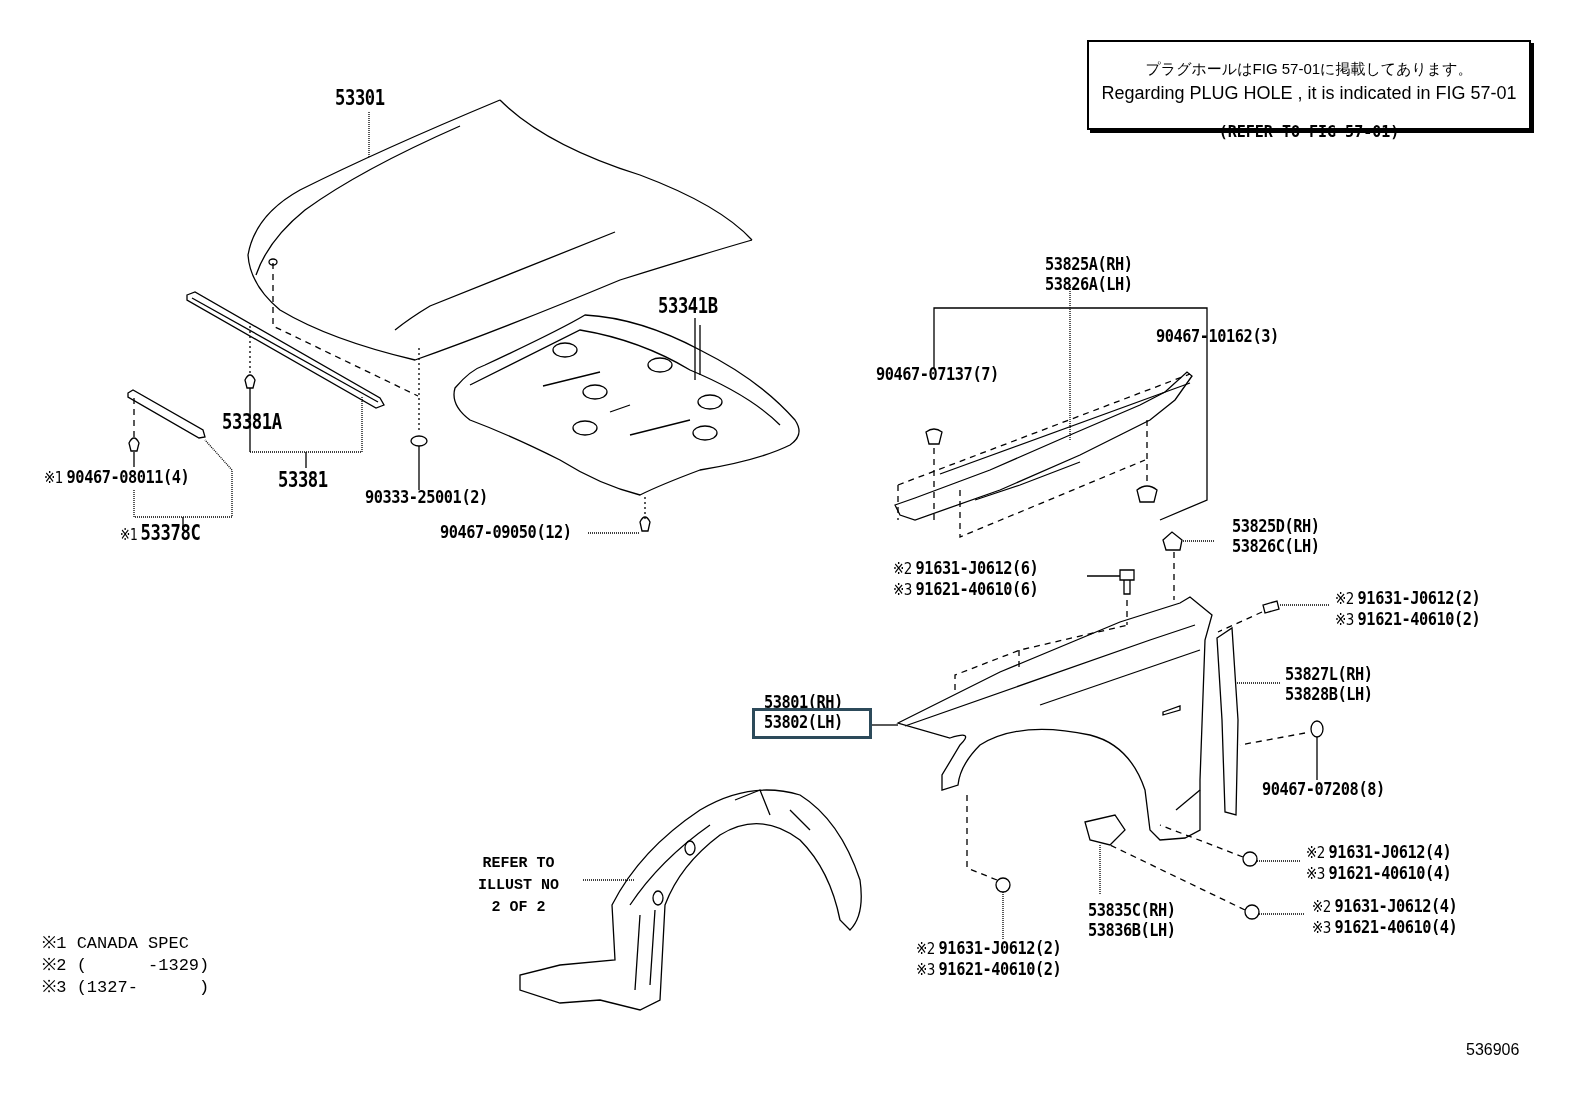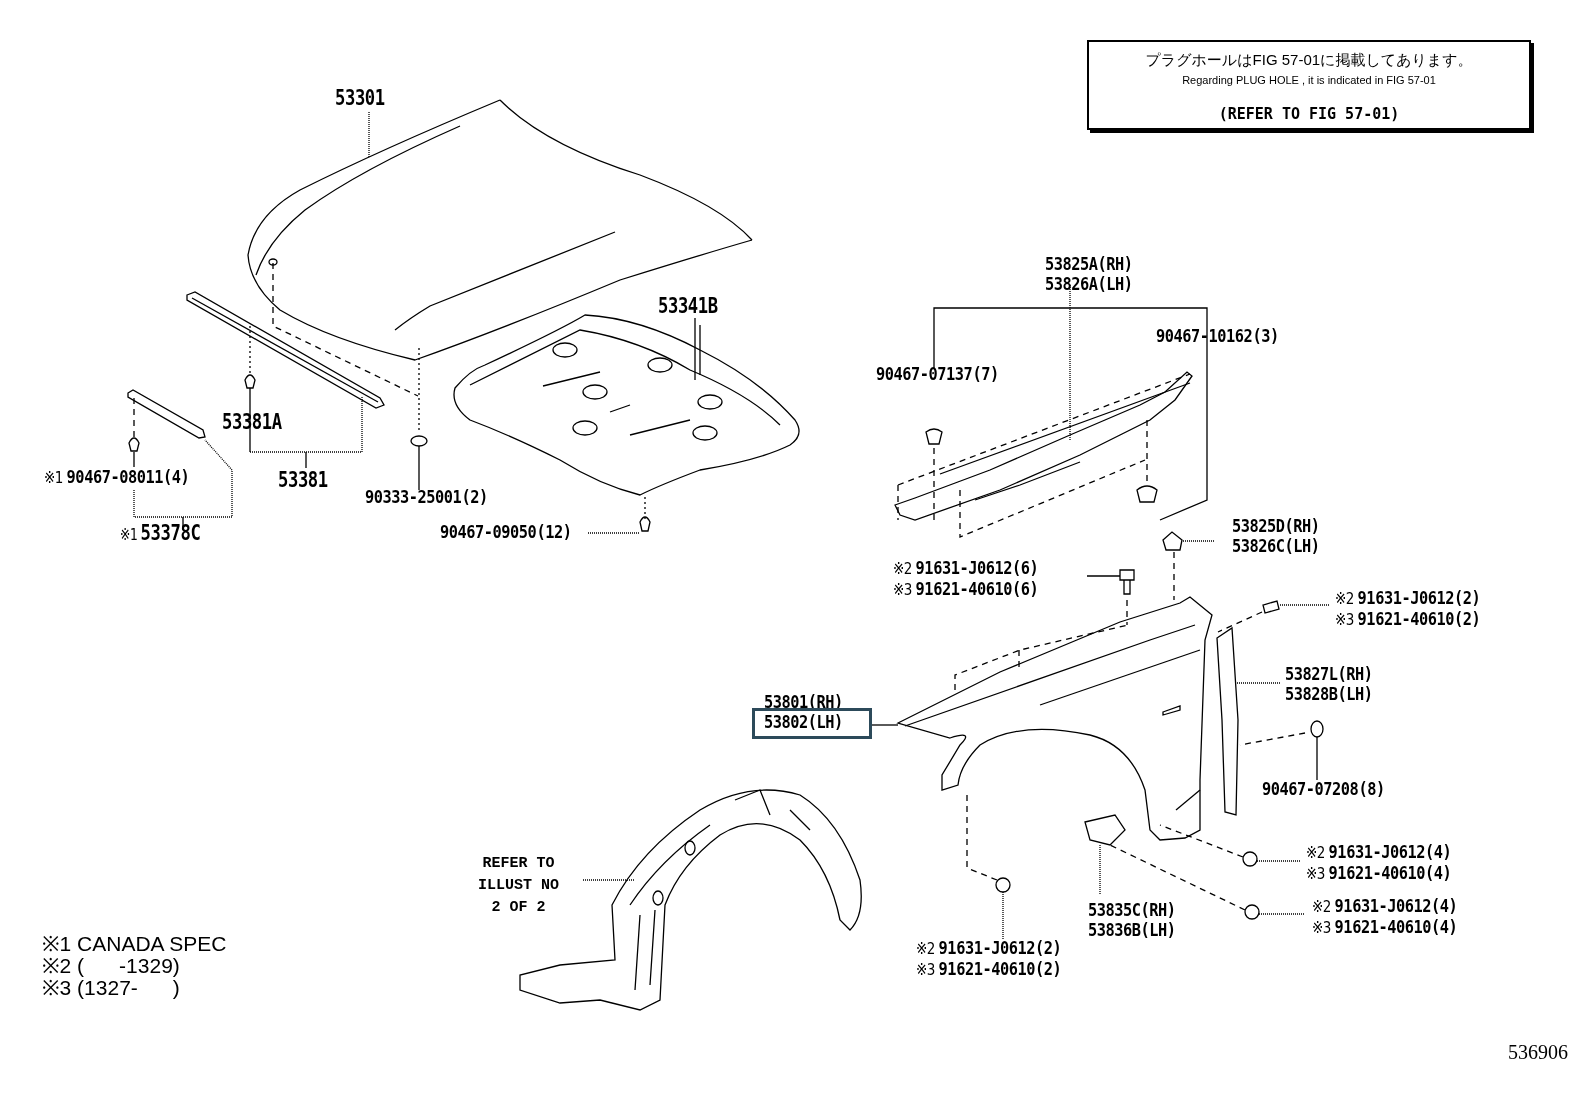--- a/index.html
+++ b/index.html
@@ -3,26 +3,26 @@
 <meta charset="utf-8">
 <style>
   html,body{margin:0;padding:0;background:#fff;}
   body{width:1592px;height:1099px;position:relative;overflow:hidden;font-family:"DejaVu Sans Mono","Liberation Mono",monospace;color:#000;}
   svg.art{position:absolute;left:0;top:0;}
   .lbl{position:absolute;font-family:"DejaVu Sans Mono","Liberation Mono",monospace;font-weight:bold;white-space:nowrap;line-height:1;letter-spacing:-0.5px;}
   .big{font-size:21px;transform:scaleX(0.82);transform-origin:left top;}
   .mid{font-size:17px;transform:scaleX(0.9);transform-origin:left top;}
   .stack div{line-height:20px;}
   .note{position:absolute;left:1087px;top:40px;width:440px;height:86px;border:2px solid #000;box-shadow:3px 3px 0 #000;background:#fff;text-align:center;font-family:"Liberation Sans","DejaVu Sans",sans-serif;}
-  .note .l1{font-size:15px;margin-top:9px;}
-  .note .l2{font-size:11px;margin-top:4px;}
+  .note .l1{font-size:15px;margin-top:18px;}
+  .note .l2{font-size:18px;margin-top:4px;}
   .note .l3{font-size:15px;margin-top:19px;font-family:"DejaVu Sans Mono",monospace;font-weight:bold;}
-  .legend{position:absolute;left:42px;top:933px;font-family:Liberation Sans, sans-serif;font-size:21px;line-height:22px;}
+  .legend{position:absolute;left:42px;top:933px;font-family:Liberation Mono, monospace;font-size:17px;line-height:22px;}
   .refer{position:absolute;left:478px;top:853px;font-family:"Liberation Mono","DejaVu Sans Mono",monospace;font-weight:bold;font-size:15px;line-height:22px;text-align:center;}
-  .figno{position:absolute;left:1508px;top:1041px;font-family:Liberation Serif, serif;font-size:20px;}
+  .figno{position:absolute;left:1466px;top:1041px;font-family:Liberation Sans, sans-serif;font-size:16px;}
   .hl{position:absolute;left:752px;top:708px;width:120px;height:31px;border:3px solid #2c4a5a;box-sizing:border-box;}
   .mk{font-weight:normal;font-family:"DejaVu Sans",sans-serif;font-size:15px;margin-right:4px;}
 </style>
 </head>
 <body>
 
 <svg class="art" width="1592" height="1099" viewBox="0 0 1592 1099" fill="none" stroke="#000" stroke-width="1.3">
 
   <g>
     <path d="M500,100 Q380,150 300,190 Q255,215 248,255 Q250,285 280,310 Q330,340 415,360 Q500,330 620,280 Q700,255 752,240"></path>

